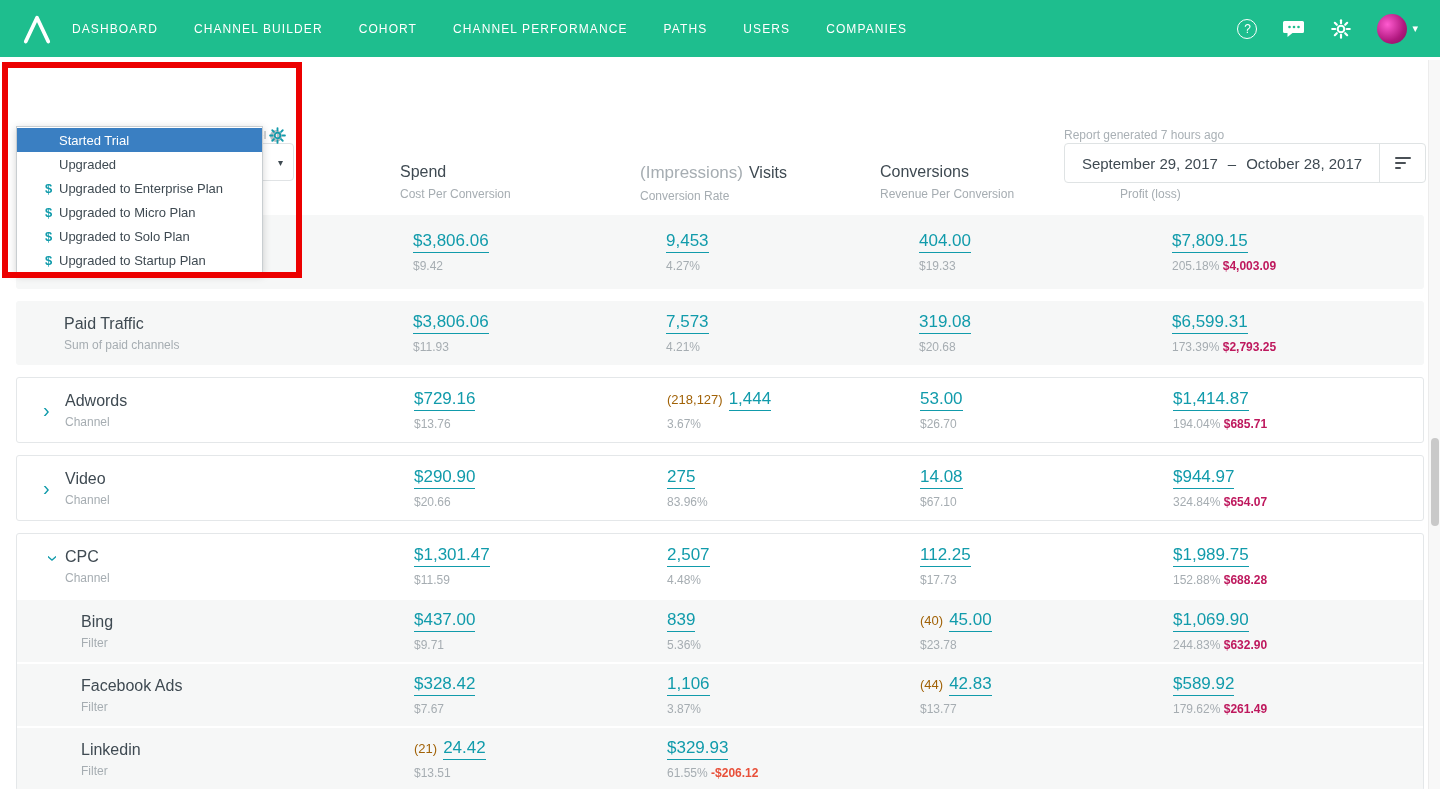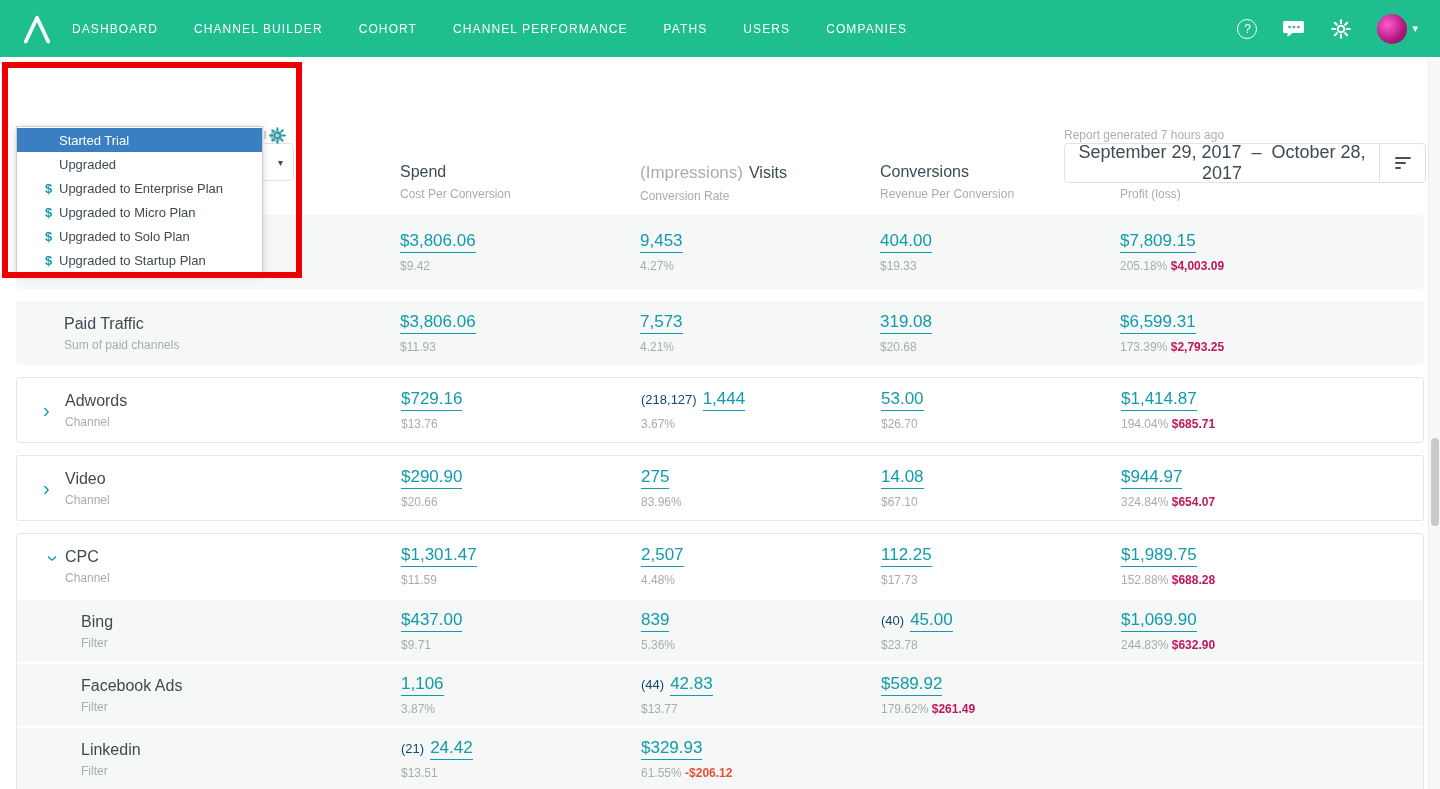--- a/index.html
+++ b/index.html
@@ -30,21 +30,21 @@
                   border-radius:4px; background:#fff; display:flex; align-items:center; padding:0 10px;
                   gap:8px; cursor:pointer; }
   .model-select .txt { font-size:14px; color:#3f4a52; }
   .model-select .caret { margin-left:auto; font-size:10px; color:#3f4a52; }
   .info-icon { display:inline-flex; width:12px; height:12px; border-radius:50%; background:#b9bfc4; color:#fff;
                font-size:9px; align-items:center; justify-content:center; margin-left:4px; vertical-align:middle;
                font-style:normal; }
   .report-text { position:absolute; left:1064px; top:71px; font-size:12px; color:#a9b0b5; }
   .date-box { position:absolute; left:1064px; top:86px; width:362px; height:40px; border:1px solid #dfe3e4;
               border-radius:4px; background:#fff; display:flex; align-items:center; }
-  .date-text { flex:1; text-align:center; font-size:18px; color:#3f4a52; }
+  .date-text { flex:1; text-align:center; font-size:15px; color:#3f4a52; }
   .date-text .dash { margin:0 10px; color:#3f4a52; }
   .date-icon-btn { width:46px; height:100%; border-left:1px solid #dfe3e4; display:flex; flex-direction:column;
                    align-items:center; justify-content:center; gap:3px; cursor:pointer; }
   .date-icon-btn i { display:block; height:2px; background:#4a5056; border-radius:1px; }
   .date-icon-btn i:nth-child(1){ width:16px; align-self:center; }
   .date-icon-btn i:nth-child(2){ width:11px; margin-right:5px; }
   .date-icon-btn i:nth-child(3){ width:6px; margin-right:10px; }
 
   
   .dropdown { position:absolute; left:16px; top:126px; width:247px; background:#fff; border:1px solid #c9ced1;
@@ -63,32 +63,32 @@
   .table { margin:0 16px 0 16px; }
   .thead { display:flex; padding:16px 32px 12px 0; }
   .label-cell { width:384px; flex:none; display:flex; align-items:center; padding-left:26px; }
   .cell { width:240px; flex:none; text-align:left; }
   .h-primary { font-size:16px; color:#3f4a52; }
   .h-prefix { font-size:17px; color:#a6adb2; margin-right:6px; }
   .h-sub { font-size:12px; color:#a6adb2; margin-top:6px; }
 
   .section { margin-bottom:12px; border-radius:3px; overflow:hidden; }
   .section.white, .section.group { border:1px solid #e4e7e9; }
-  .row { display:flex; align-items:center; min-height:64px; padding:10px 32px 10px 0; }
+  .row { display:flex; align-items:center; min-height:64px; padding:10px 32px 10px 0;gap:13px; }
   .row.tall { min-height:74px; }
   .row.bg-gray { background:#f6f7f7; }
   .section.group .row + .row { border-top:2px solid #fff; }
   .chev { width:22px; flex:none; color:#119bab; font-size:20px; line-height:1; cursor:pointer; }
   .chev.down { transform:rotate(90deg); width:22px; }
   .chev.empty { visibility:hidden; }
   .lab-text.indent { padding-left:16px; }
   .lab { font-size:16px; color:#3f4a52; }
   .sublab { font-size:12px; color:#a6adb2; margin-top:5px; }
   .val-line { line-height:1; }
-  .prefix { color:#0c4a6e; font-size:13px; margin-right:6px; }
+  .prefix { color:#a16207; font-size:13px; margin-right:6px; }
   .val { display:inline-block; color:#119bab; font-size:17px; border-bottom:1px solid #119bab;
          padding-bottom:3px; cursor:pointer; }
   .sub { margin-top:6px; color:#a6adb2; font-size:12px; }
   .amount.pos { color:#be185d; font-weight:bold; }
   .amount.neg { color:#e8503a; font-weight:bold; }
 
   
   .scrollbar { position:absolute; right:0; top:60px; width:12px; height:729px; background:#f8f8f8;
                border-left:1px solid #ececec; z-index:70; }
   .scroll-thumb { position:absolute; left:2px; top:378px; width:8px; height:88px; background:#c9c9c9;
@@ -398,20 +398,24 @@
           </div>
           <div class="row bg-gray">
             <div class="label-cell">
               <span class="chev empty">›</span>
               <div class="lab-text indent">
                 <div class="lab">Facebook Ads</div>
                 <div class="sublab">Filter</div>
               </div>
             </div>
             <div class="cell">
+              <div class="val-line"><span class="val">$328.42</span></div>
+              <div class="sub">$7.67</div>
+            </div>
+            <div class="cell">
               <div class="val-line"><span class="val">1,106</span></div>
               <div class="sub">3.87%</div>
             </div>
             <div class="cell">
               <div class="val-line"><span class="prefix">(44)</span><span class="val">42.83</span></div>
               <div class="sub">$13.77</div>
             </div>
             <div class="cell">
               <div class="val-line"><span class="val">$589.92</span></div>
               <div class="sub"><span class="pct">179.62% </span><span class="amount pos">$261.49</span></div>

